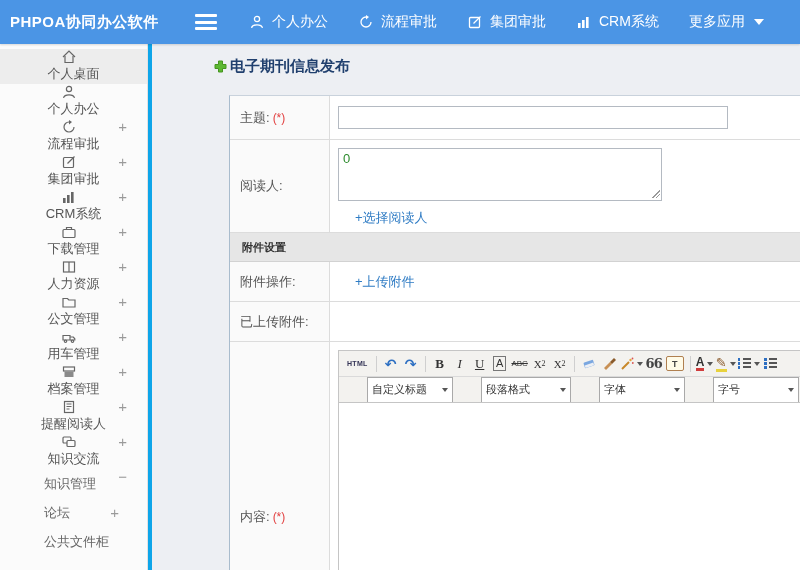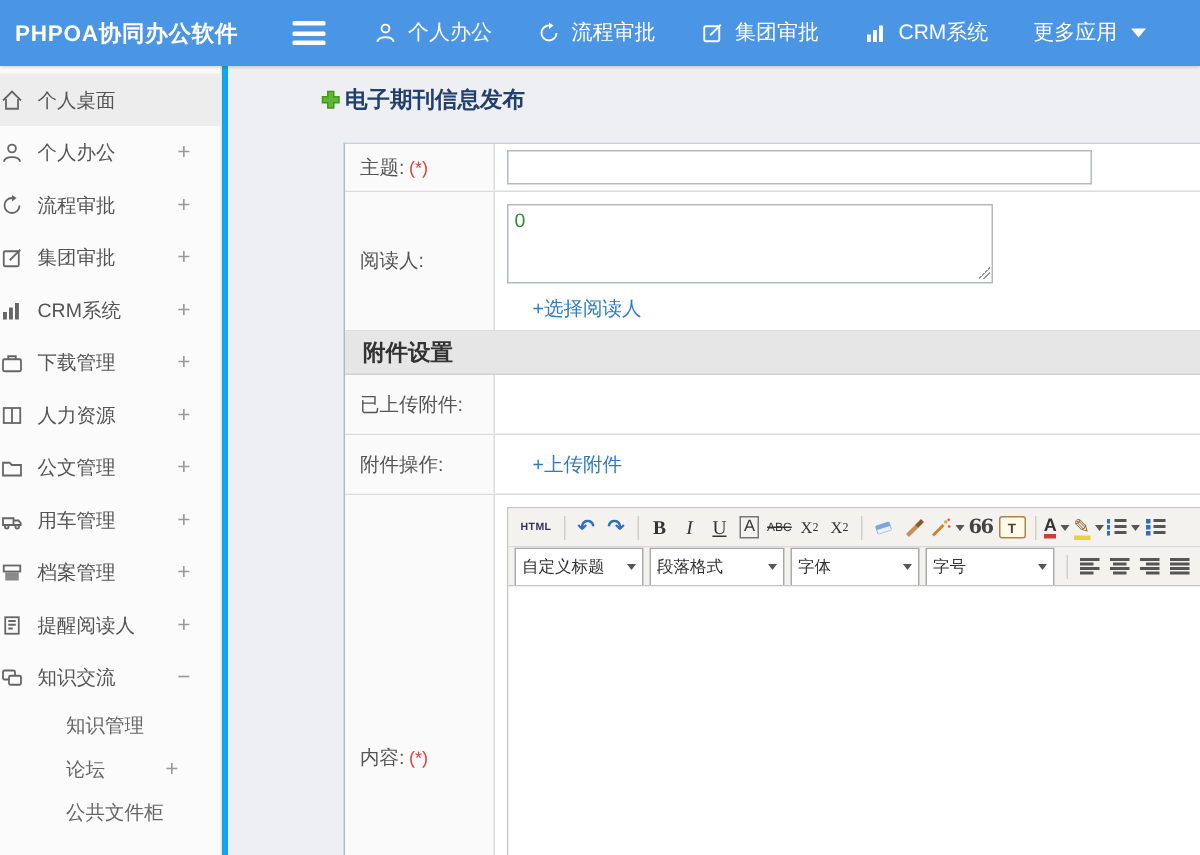--- a/index.html
+++ b/index.html
@@ -13,57 +13,57 @@
   .app-title { color:#fff; font-size:15px; font-weight:bold; padding-left:10px; width:195px; letter-spacing:.5px; }
   .hamburger { width:22px; height:16px; display:flex; flex-direction:column; justify-content:space-between; cursor:pointer; background:none; border:none; }
   .hamburger span { display:block; height:3px; background:#fff; border-radius:1px; }
   .hnav { display:flex; align-items:center; margin-left:32px; gap:30px; }
   .hnav-item { display:flex; align-items:center; gap:7px; color:#fff; font-size:14px; cursor:pointer; text-decoration:none; white-space:nowrap; }
   .hcaret { width:0; height:0; border-left:5px solid transparent; border-right:5px solid transparent; border-top:6px solid #fff; margin-left:2px; }
 
   
   .side { position:absolute; left:0; top:44px; width:148px; bottom:0; background:#fbfbfb;
           border-right:1px solid #e2e2e2; padding-top:5px; }
-  .side-item { height:35px; display:flex; align-items:center; cursor:pointer; color:#555; font-size:13px; }
+  .side-item { height:35px; display:flex; align-items:center; cursor:pointer; color:#555; font-size:13px;flex-direction:column; }
   .side-item.active { background:#ededed; }
   .sicon { width:16px; height:16px; margin-right:9px; display:inline-flex; align-items:center; justify-content:center; }
   .slabel { flex:0 0 auto; }
   .stoggle { margin-left:auto; margin-right:20px; color:#9a9a9a; font-size:15px; font-weight:400; }
   .side-sub { height:29px; display:flex; align-items:center; padding-left:44px; color:#666; font-size:13px; cursor:pointer; }
   .side-sub .stoggle { margin-right:28px; }
 
   
   .content { position:absolute; left:148px; top:44px; right:0; bottom:0; background:#edeff3; border-left:4px solid #0ea5e9; }
   .page-title { position:absolute; left:62px; top:13px; display:flex; align-items:center; gap:3px; }
   .page-title .txt { color:#21406e; font-size:15px; font-weight:bold; }
 
   
   .ftable { position:absolute; left:77px; top:51px; right:0; background:#fff;
             border-top:1px solid #c9d2dc; border-left:1px solid #a9bccd; border-bottom:1px solid #c9d2dc; }
   .frow { display:flex; border-bottom:1px solid #dcdcdc; }
   .fcell-label { width:100px; background:#fafafa; border-right:1px solid #dcdcdc; display:flex; align-items:center;
                  padding-left:10px; font-size:13px; color:#555; flex:0 0 100px; gap:3px; }
   .fcell-value { flex:1; padding:8px 8px 8px 8px; font-size:13px; color:#333; }
   .req { color:#e24040; font-size:12px; }
-  .row-subject { height:32px; }
+  .row-subject { height:44px; }
   .row-subject .fcell-value { display:flex; align-items:center; }
   .subject-input { width:390px; height:23px; border:1px solid #b4bac2; background:#fff; padding:0 4px; font-size:13px; }
   .row-readers { height:93px; }
   .readers-box { position:relative; width:324px; }
   .readers-ta { width:324px; height:53px; border:1px solid #b4bac2; background:#fff; resize:none;
                 font-size:13px; color:#2e8b2e; padding:2px 4px; font-family:"Liberation Sans",sans-serif; overflow:hidden; }
   .grip { position:absolute; right:2px; bottom:6px; width:8px; height:8px;
           background:linear-gradient(135deg,transparent 50%,#999 50%,#999 58%,transparent 58%,transparent 70%,#999 70%,#999 78%,transparent 78%); }
   .lnk { color:#2e7bc4; font-size:13px; text-decoration:none; cursor:pointer; display:inline-block;margin-left:17px; }
   .readers-link { margin-top:5px; }
   .hint-line { margin-top:6px; display:flex; align-items:center; font-size:13px; color:#333; }
   .remind { font-weight:bold; margin-left:16px; }
   .sms-check { width:13px; height:13px; margin:0 4px 0 8px; }
   .row-section { height:29px; background:#e6e6e6; border-bottom:1px solid #d2d2d2; display:flex; align-items:center;
-                 padding-left:12px; font-size:15px; font-weight:bold; color:#333; }
+                 padding-left:12px; font-size:11px; font-weight:bold; color:#333; }
   .row-plain { height:40px; }
   .row-plain .fcell-value { display:flex; align-items:center; }
   .row-content { height:350px; }
   .row-content .fcell-value { padding:8px 0 0 8px; }
 
   
   .editor { border:1px solid #c5c5c5; background:#fff; margin-right:0; }
   .tbar { display:flex; align-items:center; background:#f3f2ef; border-bottom:1px solid #dadada; padding:3px 4px; height:26px; overflow:hidden; white-space:nowrap; }
   .tbar.r2 { border-bottom:1px solid #c5c5c5; }
   .tbtn { height:20px; min-width:18px; display:inline-flex; align-items:center; justify-content:center;
@@ -90,21 +90,21 @@
                background-size:13px 2px,9px 2px,13px 2px,9px 2px; background-position:center 0,center 3px,center 6px,center 9px; }
   .al-right  { background-image:linear-gradient(#555,#555),linear-gradient(#555,#555),linear-gradient(#555,#555),linear-gradient(#555,#555);
                background-size:13px 2px,9px 2px,13px 2px,9px 2px; background-position:right 0,right 3px,right 6px,right 9px; }
   .al-just   { background-image:linear-gradient(#555,#555),linear-gradient(#555,#555),linear-gradient(#555,#555),linear-gradient(#555,#555);
                background-size:13px 2px,13px 2px,13px 2px,13px 2px; background-position:0 0,0 3px,0 6px,0 9px; }
   .li-ol { background-image:linear-gradient(#2d6fc2,#2d6fc2),linear-gradient(#555,#555),linear-gradient(#2d6fc2,#2d6fc2),linear-gradient(#555,#555),linear-gradient(#2d6fc2,#2d6fc2),linear-gradient(#555,#555);
            background-size:2px 3px,8px 2px,2px 3px,8px 2px,2px 3px,8px 2px; background-position:0 0,5px 0,0 4px,5px 4px,0 8px,5px 8px; }
   .li-ul { background-image:linear-gradient(#2d6fc2,#2d6fc2),linear-gradient(#555,#555),linear-gradient(#2d6fc2,#2d6fc2),linear-gradient(#555,#555),linear-gradient(#2d6fc2,#2d6fc2),linear-gradient(#555,#555);
            background-size:3px 3px,8px 2px,3px 3px,8px 2px,3px 3px,8px 2px; background-position:0 0,5px 0,0 4px,5px 4px,0 8px,5px 8px; }
   .tsel { height:20px; background:#fff; border:1px solid #a9a9a9; display:inline-flex; align-items:center;
-          justify-content:space-between; font-size:11px; color:#333; padding:12px 4px; margin-right:4px; cursor:pointer; flex:0 0 auto; }
+          justify-content:space-between; font-size:11px; color:#333; padding:12px 4px; margin-right:4px; cursor:pointer; flex:0 0 auto;margin-left:24px; }
   .edit-area { height:300px; background:#fff; cursor:text; }
 
   svg { display:block; }
 </style>
 </head>
 <body>
 
 <div class="page">
 
   <div class="hdr">
@@ -331,33 +331,33 @@
           <a class="lnk readers-link">+选择阅读人</a>
         </div>
       </div>
 
       <div class="row-section">
         <span>附件设置</span>
       </div>
 
       <div class="frow row-plain">
         <div class="fcell-label">
+          <span>附件操作:</span>
+        </div>
+        <div class="fcell-value">
+          <a class="lnk">+上传附件</a>
+        </div>
+      </div>
+
+      <div class="frow row-plain">
+        <div class="fcell-label">
           <span>已上传附件:</span>
         </div>
         <div class="fcell-value">
           <span></span>
-        </div>
-      </div>
-
-      <div class="frow row-plain">
-        <div class="fcell-label">
-          <span>附件操作:</span>
-        </div>
-        <div class="fcell-value">
-          <a class="lnk">+上传附件</a>
         </div>
       </div>
 
       <div class="frow row-content">
         <div class="fcell-label">
           <span>内容:</span>
           <span class="req">(*)</span>
         </div>
         <div class="fcell-value">
 

